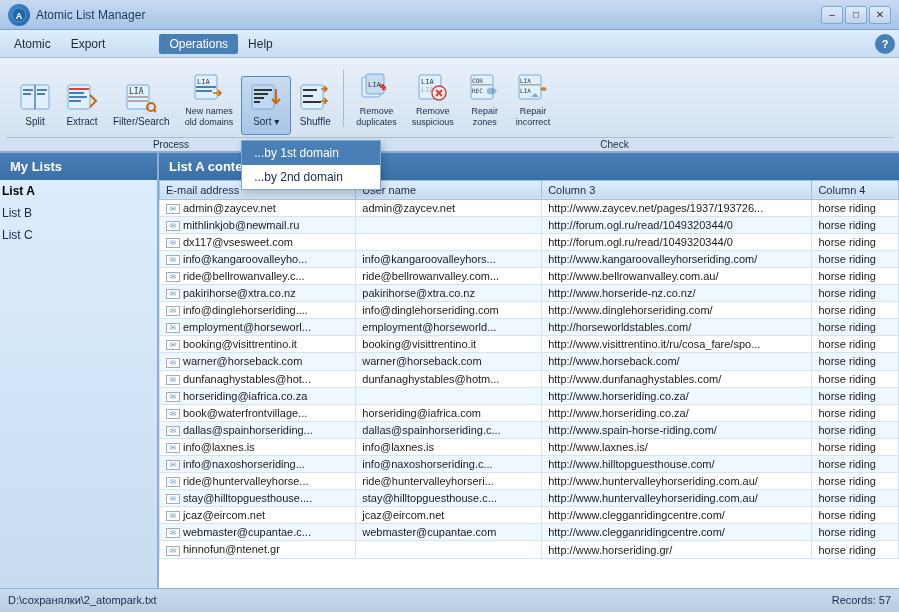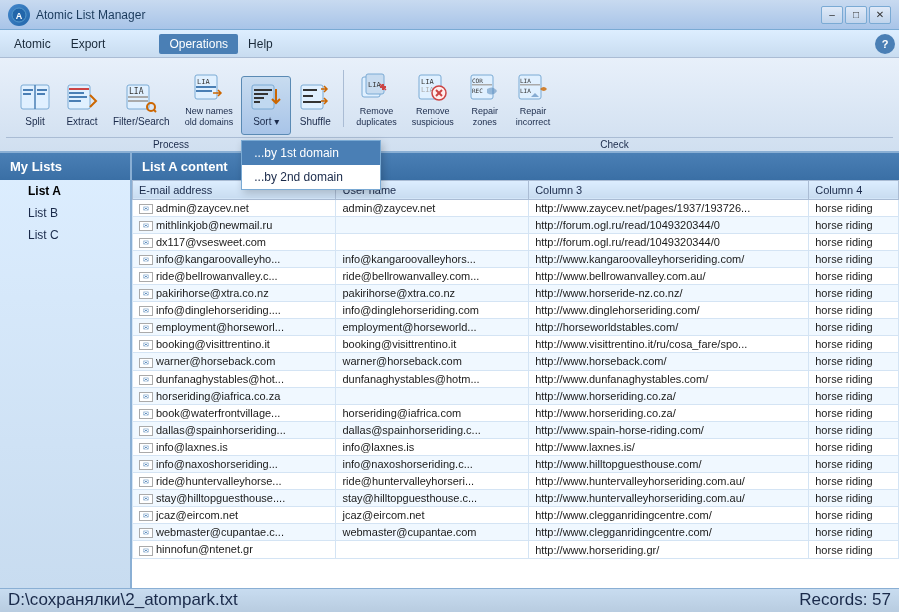--- a/index.html
+++ b/index.html
@@ -64,34 +64,34 @@
     .toolbar-separator { width: 1px; background: #aabcd4; margin: 0 4px; align-self: stretch; margin-bottom: 8px; margin-top: 4px; }
 
     
     .main-content {
       display: flex;
       height: calc(612px - 30px - 28px - 95px - 24px);
     }
 
     
     .sidebar {
-      width: 132px;
+      width: 159px;
       background: linear-gradient(to bottom, #ddeeff, #c8dcf0);
       border-right: 2px solid #8aafd4;
       flex-shrink: 0;
     }
     .sidebar-header {
       background: linear-gradient(to bottom, #4a7fb5, #3a6fa5);
       color: white;
       padding: 6px 10px;
       font-size: 13px;
       font-weight: bold;
     }
     .sidebar-item {
-      padding: 4px 28px;
+      padding: 4px 2px;
       font-size: 12px;
       cursor: pointer;
       color: #1a2a4a;
     }
     .sidebar-item.active { font-weight: bold; color: #000; }
 
     
     .list-area {
       flex: 1;
       display: flex;
@@ -132,21 +132,21 @@
     tbody tr:nth-child(even) { background: #f0f8ff; }
 
     
     .status-bar {
       height: 24px;
       background: linear-gradient(to bottom, #c8dcf0, #b8cce0);
       border-top: 1px solid #8aafd4;
       display: flex;
       align-items: center;
       padding: 0 8px;
-      font-size: 17px;
+      font-size: 11px;
       color: #1a2a4a;
       justify-content: space-between;
     }
     .dropdown-menu {
       position: absolute;
       background: white;
       border: 1px solid #7aaad4;
       box-shadow: 2px 3px 8px rgba(0,0,0,0.2);
       z-index: 200;
       min-width: 140px;

